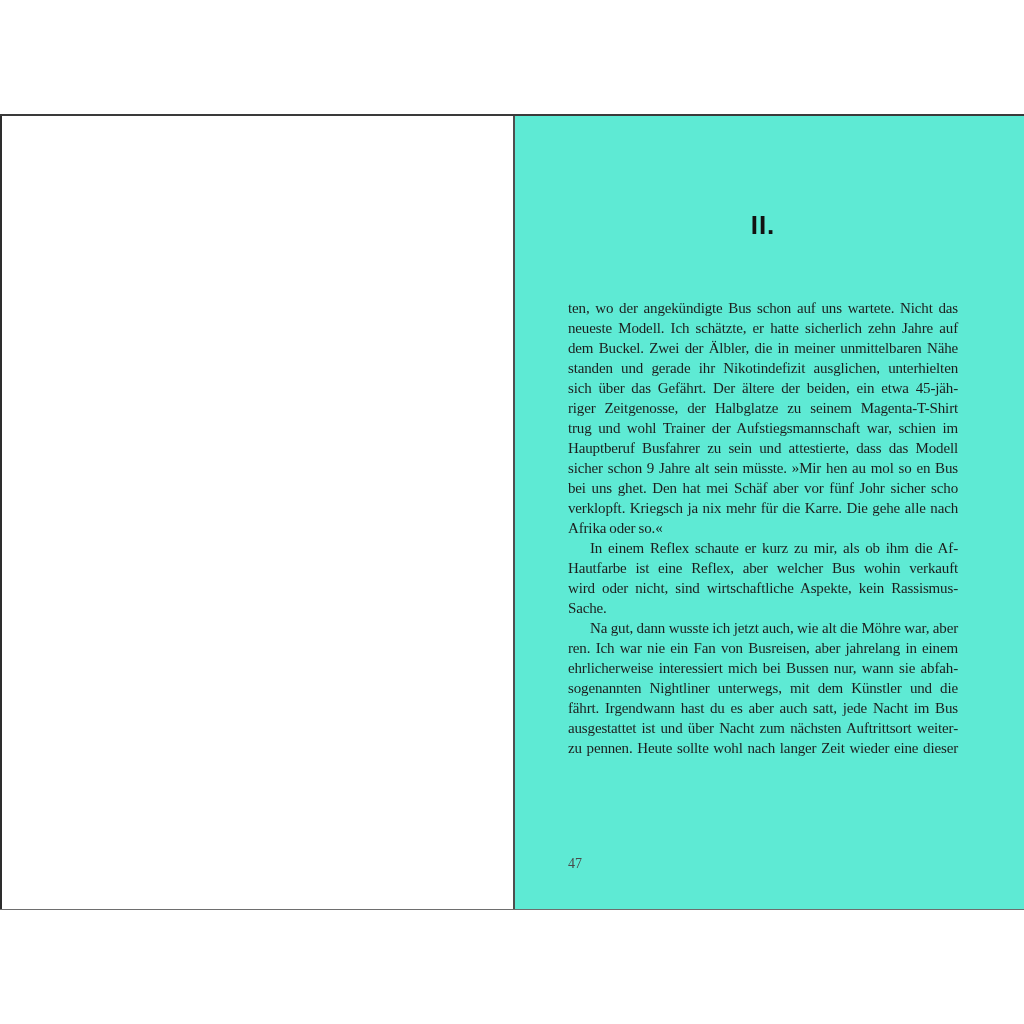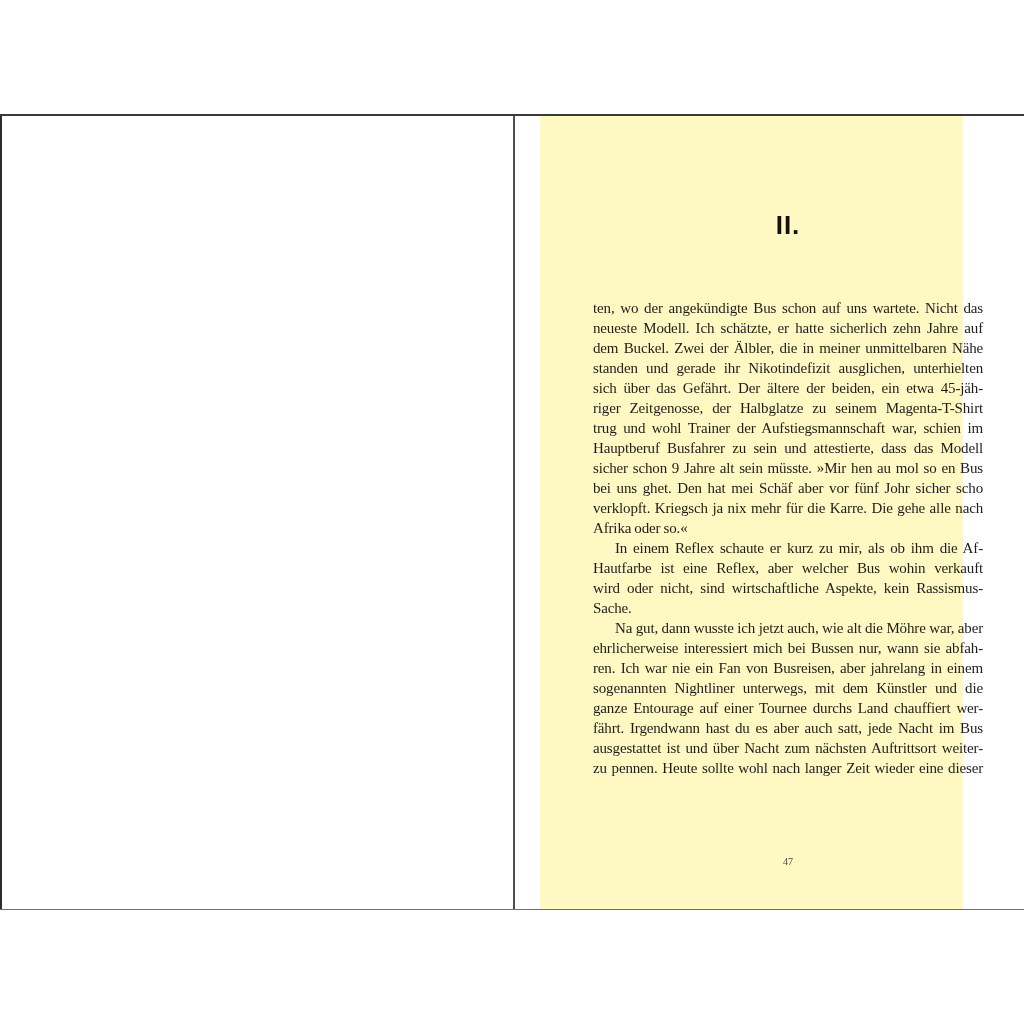--- a/index.html
+++ b/index.html
@@ -39,25 +39,25 @@
     position: absolute;
     left: 513px;
     top: 0;
     width: 2px;
     height: 100%;
     background: #4f4f4f;
   }
 
   .right-page {
     position: absolute;
-    left: 540px;
+    left: 515px;
     top: 0;
-    width: 423px;
+    width: 509px;
     height: 100%;
-    background: #fef9c3;
+    background: #5eead4;
   }
 
   .heading {
     position: absolute;
     left: 53px;
     top: 96px;
     width: 390px;
     text-align: center;
     font-family: "Liberation Sans", sans-serif;
     font-weight: 800;
@@ -96,22 +96,22 @@
 
   .body .line.indent {
     padding-left: 22px;
   }
 
   .pagenum {
     position: absolute;
     left: 53px;
     top: 740px;
     width: 390px;
-    text-align: center;
-    font-size: 10px;
+    text-align: left;
+    font-size: 14px;
     color: #4a4a4a;
   }
 </style>
 </head>
 <body>
 
 <div class="spread">
   <div class="left-page"></div>
   <div class="spine"></div>
   <div class="right-page">
@@ -127,23 +127,22 @@
         <div class="line">Hauptberuf Busfahrer zu sein und attestierte, dass das Modell</div>
         <div class="line">sicher schon 9 Jahre alt sein müsste. »Mir hen au mol so en Bus</div>
         <div class="line">bei uns ghet. Den hat mei Schäf aber vor fünf Johr sicher scho</div>
         <div class="line">verklopft. Kriegsch ja nix mehr für die Karre. Die gehe alle nach</div>
         <div class="line last">Afrika oder so.«</div>
         <div class="line indent">In einem Reflex schaute er kurz zu mir, als ob ihm die Af-</div>
         <div class="line">Hautfarbe ist eine Reflex, aber welcher Bus wohin verkauft</div>
         <div class="line">wird oder nicht, sind wirtschaftliche Aspekte, kein Rassismus-</div>
         <div class="line last">Sache.</div>
         <div class="line indent">Na gut, dann wusste ich jetzt auch, wie alt die Möhre war, aber</div>
+        <div class="line">ren. Ich war nie ein Fan von Busreisen, aber jahrelang in einem</div>
         <div class="line">ehrlicherweise interessiert mich bei Bussen nur, wann sie abfah-</div>
-        <div class="line">ren. Ich war nie ein Fan von Busreisen, aber jahrelang in einem</div>
         <div class="line">sogenannten Nightliner unterwegs, mit dem Künstler und die</div>
-        <div class="line">ganze Entourage auf einer Tournee durchs Land chauffiert wer-</div>
         <div class="line">fährt. Irgendwann hast du es aber auch satt, jede Nacht im Bus</div>
         <div class="line">ausgestattet ist und über Nacht zum nächsten Auftrittsort weiter-</div>
         <div class="line">zu pennen. Heute sollte wohl nach langer Zeit wieder eine dieser</div>
       </div>
     <div class="pagenum">47</div>
   </div>
 </div>
 
 </body></html>

